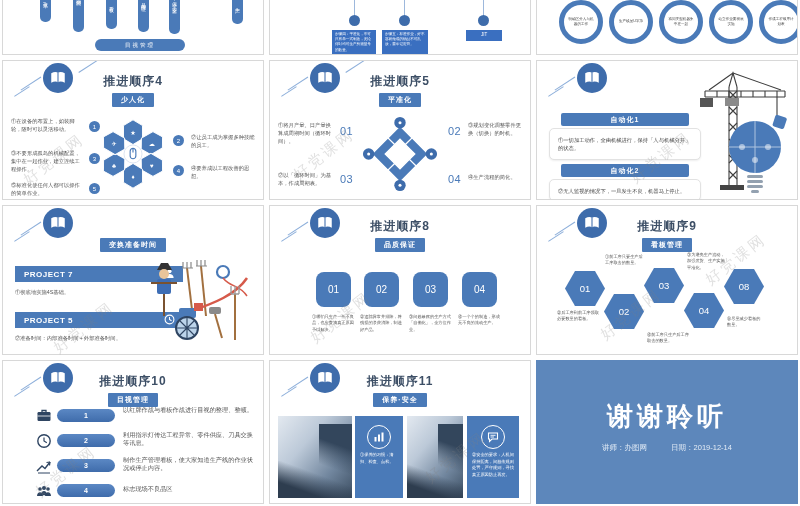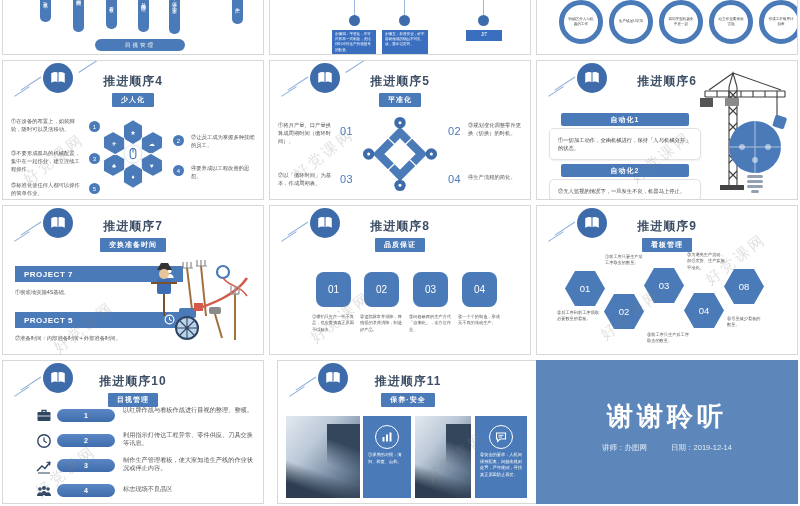--- a/index.html
+++ b/index.html
@@ -241,21 +241,20 @@
 <div class="cell" style="left:534px;top:58px;width:266px;height:144px">
   <div class="slide">
     <div class="spd" style="left:16px;top:22px;width:24px"></div>
     <div class="spd" style="left:10px;top:30px;width:18px"></div>
     <div class="hdr-circle">
       <svg viewBox="0 0 24 24" width="18" height="18">
           <path d="M12 5.2C10.2 3.4 6.5 3.6 3 5.6V18.2C6.5 16.3 10.2 16.2 12 17.8C13.8 16.2 17.5 16.3 21 18.2V5.6C17.5 3.6 13.8 3.4 12 5.2Z" fill="#fff"></path>
           <path d="M12 5.2V17.8" stroke="#3e6cab" stroke-width="1.4"></path>
         </svg>
     </div>
-    <div class="hdr-title">推进顺序6</div>
 
     <div class="s6bar" style="top:52px">自动化1</div>
     <div class="s6box" style="top:67px;height:32px">①一切加工动作，全由机械进行，保持「人与机械分开」的状态。</div>
     <div class="s6bar" style="top:103px">自动化2</div>
     <div class="s6box" style="top:118px;height:22px">②无人监视的情况下，一旦发生不良，机器马上停止。</div>
 
     <div style="position:absolute;left:148px;top:4px">
       <svg width="108" height="130" viewBox="0 0 108 130">
         <g stroke="#3f3f3f" stroke-width="1.1" fill="none">
           <path d="M44 22 V120 M52 22 V120"></path>
@@ -292,21 +291,20 @@
 <div class="cell" style="left:0;top:203px;width:266px;height:154px">
   <div class="slide">
     <div class="spd" style="left:16px;top:22px;width:24px"></div>
     <div class="spd" style="left:10px;top:30px;width:18px"></div>
     <div class="hdr-circle">
       <svg viewBox="0 0 24 24" width="18" height="18">
           <path d="M12 5.2C10.2 3.4 6.5 3.6 3 5.6V18.2C6.5 16.3 10.2 16.2 12 17.8C13.8 16.2 17.5 16.3 21 18.2V5.6C17.5 3.6 13.8 3.4 12 5.2Z" fill="#fff"></path>
           <path d="M12 5.2V17.8" stroke="#3e6cab" stroke-width="1.4"></path>
         </svg>
     </div>
-    <div class="hdr-title">推进顺序7</div>
     <div class="hdr-badge">
         <span>变换准备时间</span>
       </div>
 
     <div class="pbar" style="top:60px">
       <span>PROJECT 7</span>
       <span class="picon">
         <svg width="11" height="11" viewBox="0 0 12 12">
             <circle cx="6" cy="3.5" r="2.2" fill="#fff"></circle>
             <path d="M1.5 11 c0-3 2-4.5 4.5-4.5 s4.5 1.5 4.5 4.5 z" fill="#fff"></path>
@@ -459,21 +457,21 @@
           <path d="M1 13 c0-2.5 1.4-3.8 3-3.8 s3 1.3 3 3.8 z"></path>
           <path d="M5 12.2 c0-3 1.5-4.2 3-4.2 s3 1.2 3 4.2 z"></path>
           <path d="M9 13 c0-2.5 1.4-3.8 3-3.8 s3 1.3 3 3.8 z"></path>
         </svg>
     </span>
     <div class="r10pill" style="top:123px">4</div>
     <div class="r10txt" style="top:124px">标志现场不良品区</div>
   </div>
 </div>
 
-<div class="cell" style="left:275px;top:358px;width:266px;height:148px">
+<div class="cell" style="left:267px;top:358px;width:266px;height:148px">
   <div class="slide">
     <div class="spd" style="left:16px;top:22px;width:24px"></div>
     <div class="spd" style="left:10px;top:30px;width:18px"></div>
     <div class="hdr-circle">
       <svg viewBox="0 0 24 24" width="18" height="18">
           <path d="M12 5.2C10.2 3.4 6.5 3.6 3 5.6V18.2C6.5 16.3 10.2 16.2 12 17.8C13.8 16.2 17.5 16.3 21 18.2V5.6C17.5 3.6 13.8 3.4 12 5.2Z" fill="#fff"></path>
           <path d="M12 5.2V17.8" stroke="#3e6cab" stroke-width="1.4"></path>
         </svg>
     </div>
     <div class="hdr-title">推进顺序11</div>

